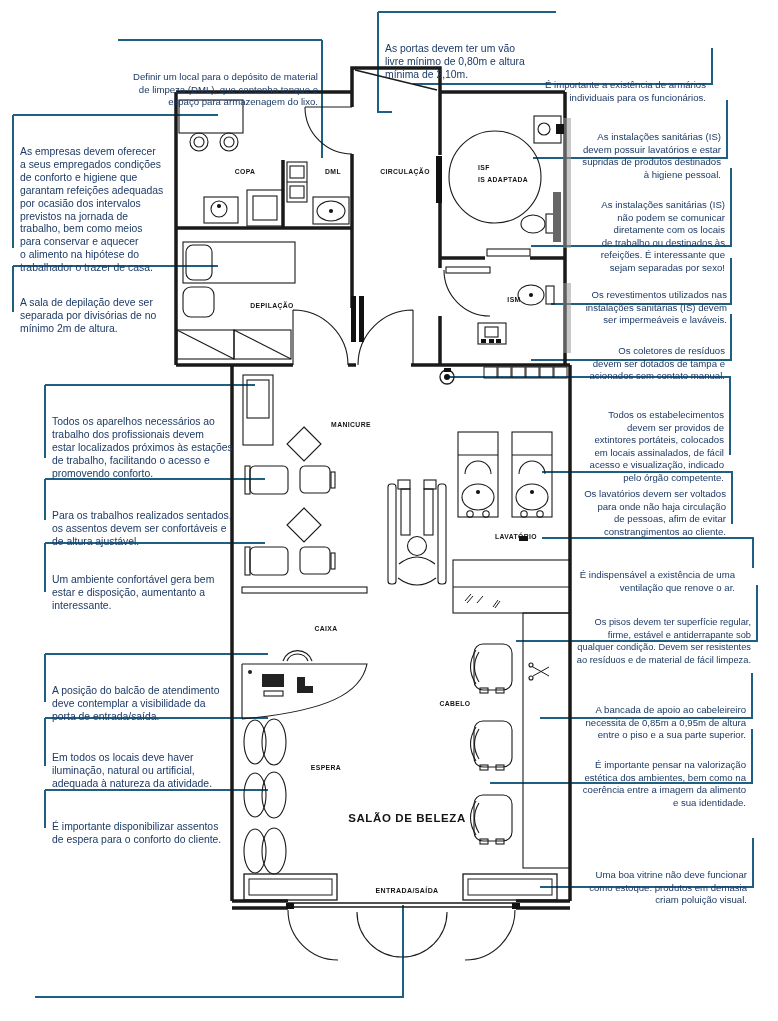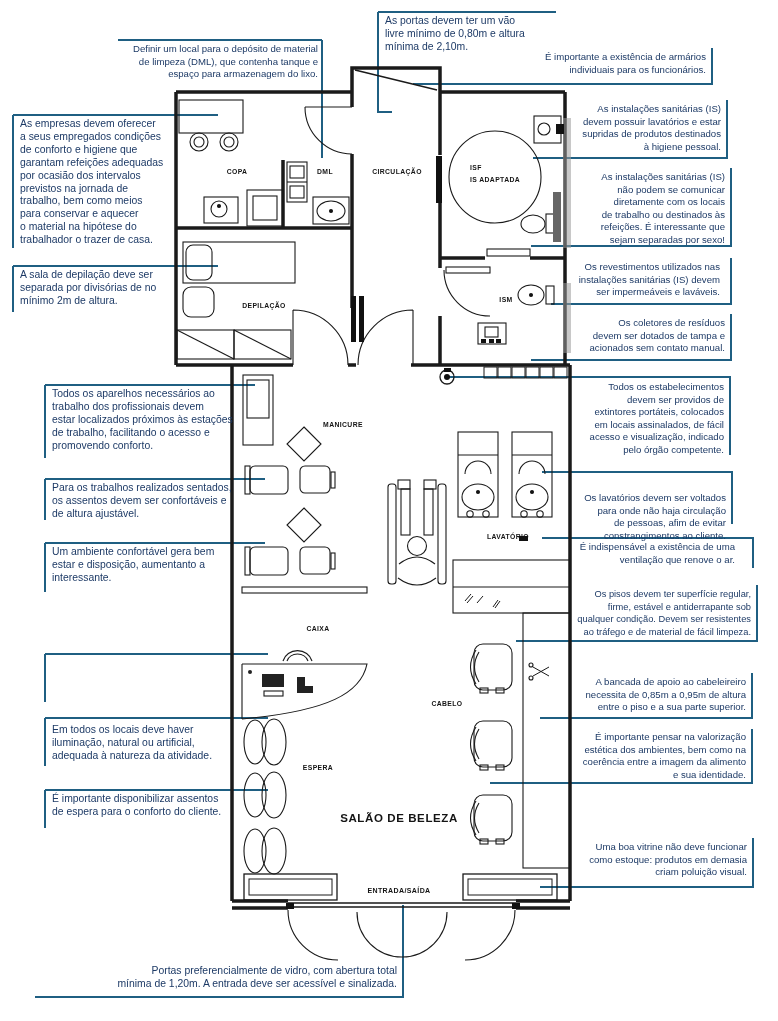--- a/index.html
+++ b/index.html
@@ -1,24 +1,24 @@
 <!DOCTYPE html>
 <html><head>
 <meta charset="utf-8">
 <style>
   html,body{margin:0;padding:0;background:#ffffff;}
   #stage{position:relative;width:778px;height:1021px;background:#fff;overflow:hidden;
          font-family:"Liberation Sans",sans-serif;}
   #plan-svg{position:absolute;left:0;top:0;}
   .callout{position:absolute;font-size:10.4px;line-height:12.9px;color:#1d3a66;
-           white-space:pre;letter-spacing:0;}
+           white-space:pre;letter-spacing:0;margin-top:28px;}
   .callout.sm{font-size:9.6px;line-height:12.6px;}
   .ar{text-align:right;}
   .rlabel{position:absolute;font-weight:bold;font-size:6.8px;letter-spacing:.4px;color:#141414;
-          transform:translate(-50%,-50%);white-space:nowrap;}
+          transform:translate(-50%,-50%);white-space:nowrap;margin-left:8px;}
   .rlabel.la{transform:translate(0,-50%);}
   .rlabel.big{font-size:11.5px;letter-spacing:.6px;}
   .rlabel.med{font-size:7px;}
 </style>
 </head>
 <body>
 
 <div id="stage">
 
   <svg id="plan-svg" width="778" height="1021" viewBox="0 0 778 1021">
@@ -285,79 +285,80 @@
 mínima de 2,10m.</div>
 
   <div class="callout" style="left:20px;top:118px;width:152px">As empresas devem oferecer
 a seus empregados condições
 de conforto e higiene que
 garantam refeições adequadas
 por ocasião dos intervalos
 previstos na jornada de
 trabalho, bem como meios
 para conservar e aquecer
-o material na hipótese do
+o alimento na hipótese do
 trabalhador o trazer de casa.</div>
   <div class="callout" style="left:20px;top:269px;width:162px">A sala de depilação deve ser
 separada por divisórias de no
 mínimo 2m de altura.</div>
   <div class="callout" style="left:52px;top:388px;width:192px">Todos os aparelhos necessários ao
 trabalho dos profissionais devem
 estar localizados próximos às estações
 de trabalho, facilitando o acesso e
 promovendo conforto.</div>
   <div class="callout" style="left:52px;top:482px;width:200px">Para os trabalhos realizados sentados,
 os assentos devem ser confortáveis e
 de altura ajustável.</div>
   <div class="callout" style="left:52px;top:546px;width:185px">Um ambiente confortável gera bem
 estar e disposição, aumentanto a
 interessante.</div>
+  <div class="callout" style="left:52px;top:657px;width:192px">A posição do balcão de atendimento
+deve contemplar a visibilidade da
+porta de entrada/saída.</div>
   <div class="callout" style="left:52px;top:724px;width:188px">Em todos os locais deve haver
 iluminação, natural ou artificial,
 adequada à natureza da atividade.</div>
   <div class="callout" style="left:52px;top:793px;width:205px">É importante disponibilizar assentos
 de espera para o conforto do cliente.</div>
 
-  <div class="callout ar" style="left:40px;top:965px;width:357px">Portas preferencialmente de vidro, com abertura total
-mínima de 1,20m. A entrada deve ser acessível e sinalizada.</div>
 
   <div class="callout ar sm" style="right:72px;top:51px;width:175px">É importante a existência de armários
 individuais para os funcionários.</div>
   <div class="callout ar sm" style="right:57px;top:103px;width:150px">As instalações sanitárias (IS)
 devem possuir lavatórios e estar
 supridas de produtos destinados
 à higiene pessoal.</div>
   <div class="callout ar sm" style="right:53px;top:171px;width:150px">As instalações sanitárias (IS)
 não podem se comunicar
 diretamente com os locais
 de trabalho ou destinados às
 refeições. É interessante que
 sejam separadas por sexo!</div>
-  <div class="callout ar sm" style="right:58px;top:261px;width:155px">Os revestimentos utilizados nas
+  <div class="callout ar sm" style="right:51px;top:261px;width:155px">Os revestimentos utilizados nas
 instalações sanitárias (IS) devem
 ser impermeáveis e laváveis.</div>
   <div class="callout ar sm" style="right:53px;top:317px;width:150px">Os coletores de resíduos
 devem ser dotados de tampa e
 acionados sem contato manual.</div>
   <div class="callout ar sm" style="right:54px;top:381px;width:150px">Todos os estabelecimentos
 devem ser providos de
 extintores portáteis, colocados
 em locais assinalados, de fácil
 acesso e visualização, indicado
 pelo órgão competente.</div>
-  <div class="callout ar sm" style="right:52px;top:492px;width:155px">Os lavatórios devem ser voltados
+  <div class="callout ar sm" style="right:52px;top:460px;width:155px">Os lavatórios devem ser voltados
 para onde não haja circulação
 de pessoas, afim de evitar
 constrangimentos ao cliente.</div>
   <div class="callout ar sm" style="right:43px;top:541px;width:172px">É indispensável a existência de uma
 ventilação que renove o ar.</div>
   <div class="callout ar sm" style="right:27px;top:588px;width:182px;font-size:9.3px">Os pisos devem ter superfície regular,
 firme, estável e antiderrapante sob
 qualquer condição. Devem ser resistentes
-ao tráfego e de material de fácil limpeza.</div>
+ao resíduos e de material de fácil limpeza.</div>
   <div class="callout ar sm" style="right:32px;top:676px;width:172px">A bancada de apoio ao cabeleireiro
 necessita de 0,85m a 0,95m de altura
 entre o piso e a sua parte superior.</div>
   <div class="callout ar sm" style="right:32px;top:731px;width:170px">É importante pensar na valorização
 estética dos ambientes, bem como na
 coerência entre a imagem da alimento
 e sua identidade.</div>
   <div class="callout ar sm" style="right:31px;top:841px;width:168px">Uma boa vitrine não deve funcionar
 como estoque: produtos em demasia
 criam poluição visual.</div>

